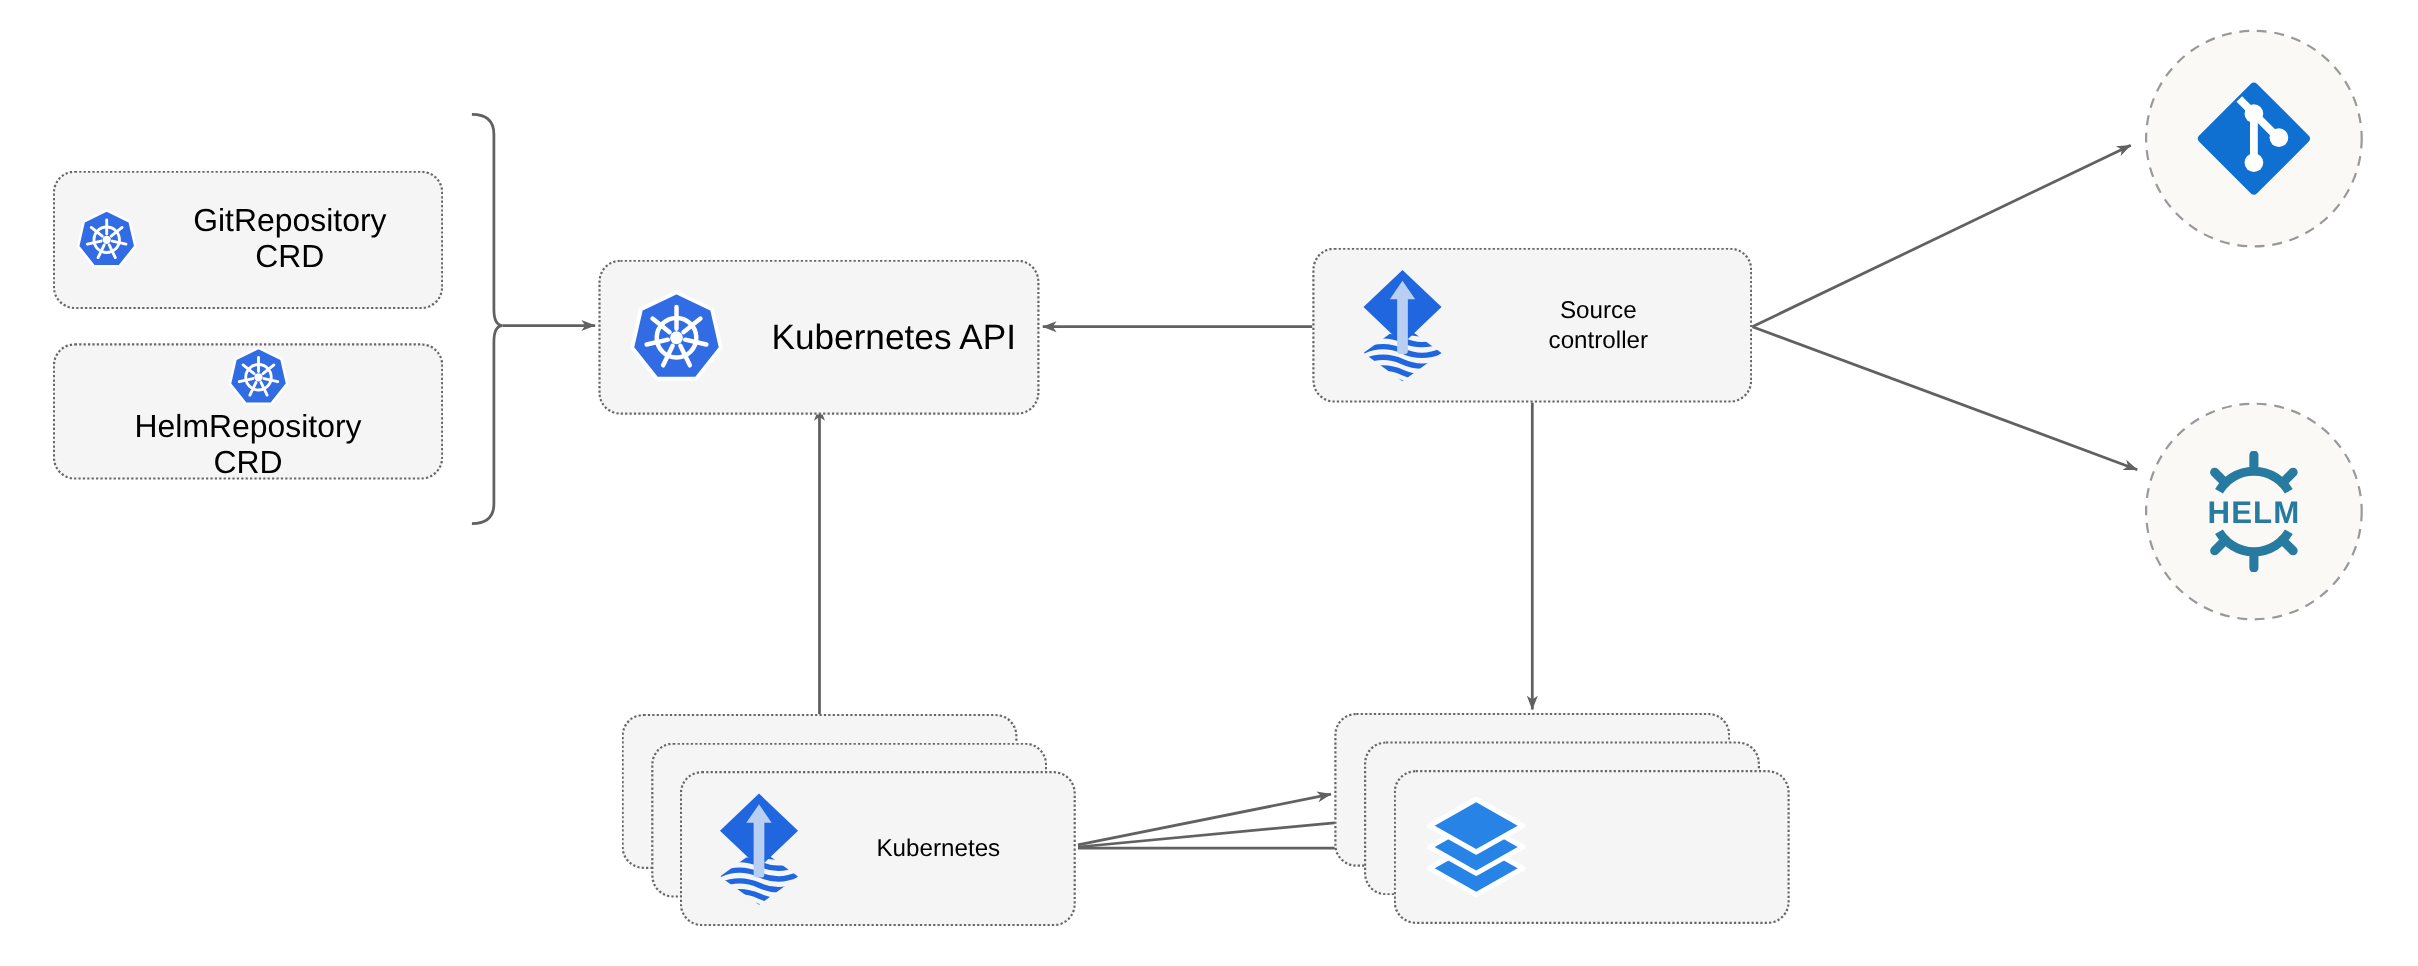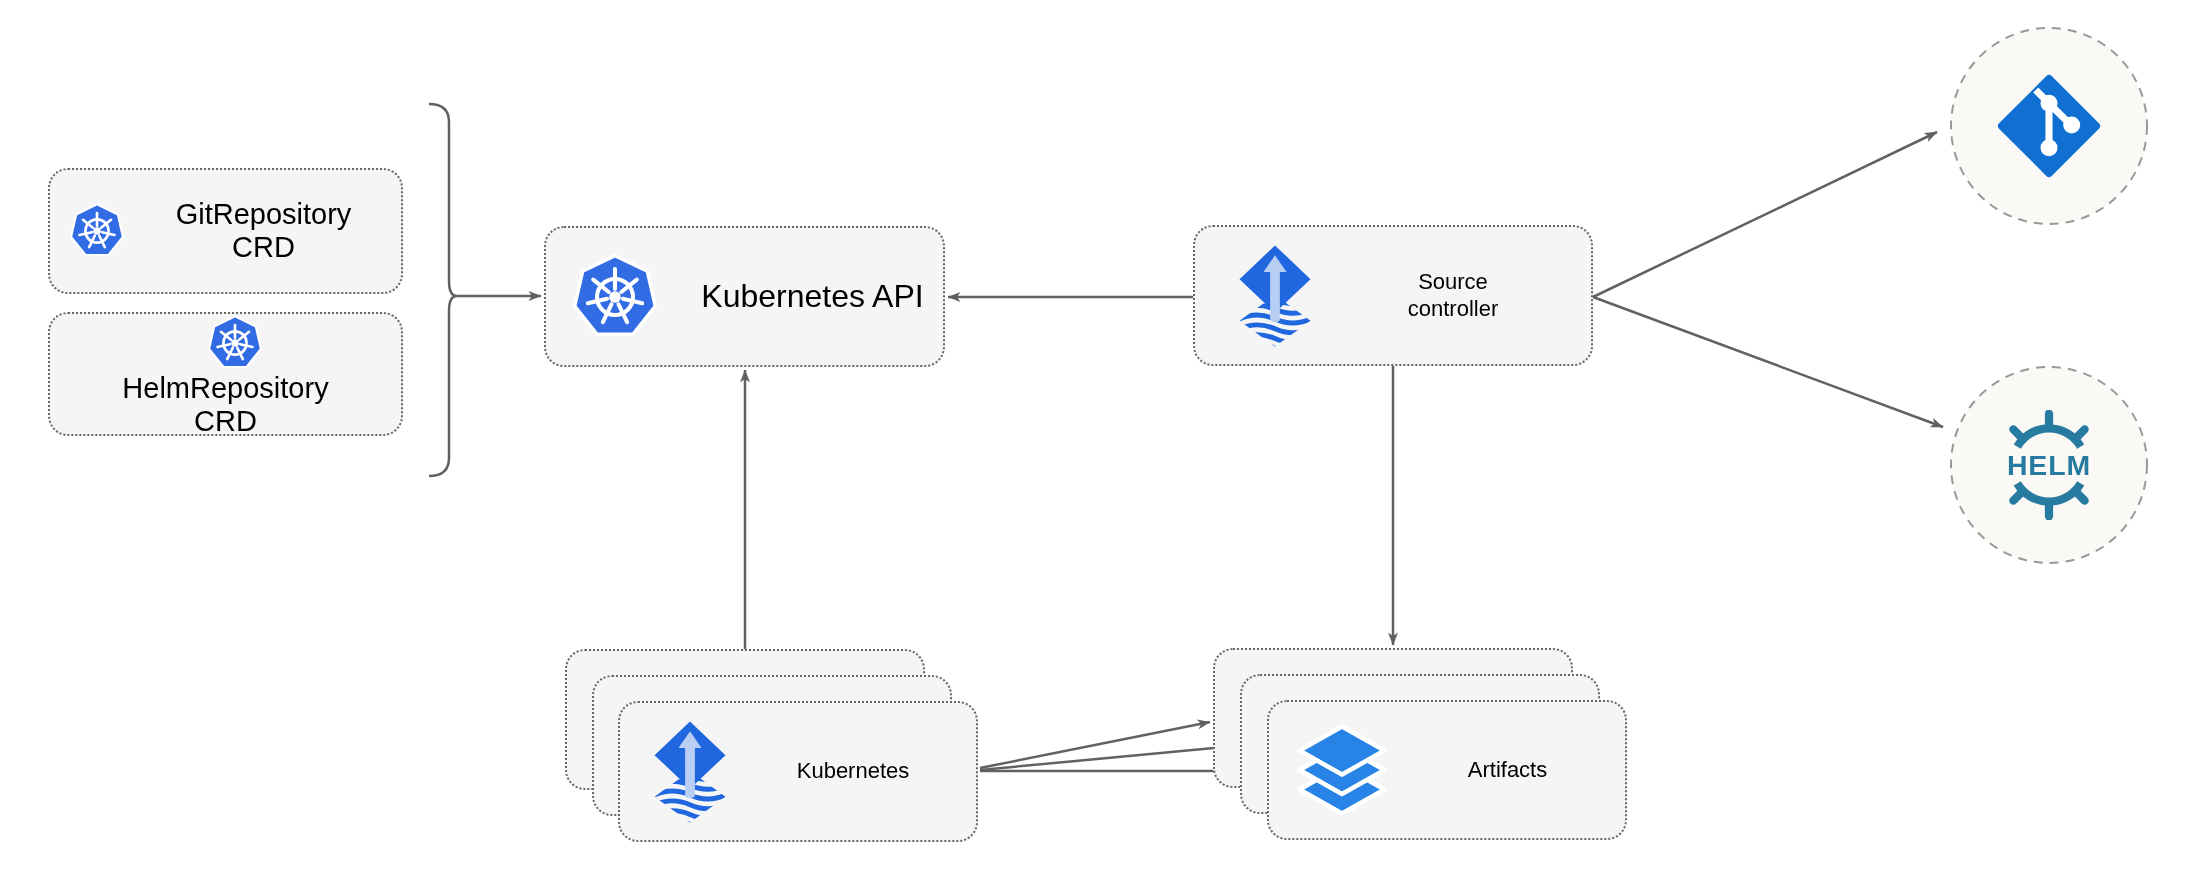--- a/index.html
+++ b/index.html
@@ -138,37 +138,37 @@
     <path class="edge" marker-end="url(#ah)" d="M1193,297 L948,297"></path>
     <path class="edge" marker-end="url(#ah)" d="M745,649 L745,370"></path>
     <path class="edge" marker-end="url(#ah)" d="M1393,366 L1393,645"></path>
     <path class="edge" marker-end="url(#ah)" d="M1593,297 L1937,132"></path>
     <path class="edge" marker-end="url(#ah)" d="M1593,297 L1943,427"></path>
     <path class="edge" marker-end="url(#ah)" d="M980,768 L1210,722"></path>
     <path class="edge" marker-end="url(#ah)" d="M980,770 L1235,746"></path>
     <path class="edge" marker-end="url(#ah)" d="M980,771 L1260,771"></path>
   </svg>
 
-  <div class="node crd" style="left:48px;top:168px;width:355px;height:126px;">
+  <div class="node crd" style="left:48px;top:155px;width:355px;height:126px;">
     <svg class="icon" width="58" height="58" style="margin-left:18px">
         <use href="#sym-k8s"></use>
       </svg>
     <div class="node-label">GitRepository
 CRD</div>
   </div>
 
   <div class="node crd" style="left:48px;top:312px;width:355px;height:124px;flex-direction:column;">
     <svg class="icon" width="58" height="58" style="margin-left:18px">
         <use href="#sym-k8s"></use>
       </svg>
     <div class="node-label">HelmRepository
 CRD</div>
   </div>
 
-  <div class="node" style="left:544px;top:226px;width:401px;height:141px;padding:0 10px 0 24px;gap:32px;">
+  <div class="node" style="left:544px;top:236px;width:401px;height:141px;padding:0 10px 0 24px;gap:32px;">
     <svg class="icon" width="90" height="90">
         <use href="#sym-k8s"></use>
       </svg>
     <div class="node-label big-label">Kubernetes API</div>
   </div>
 
   <div class="node" style="left:1193px;top:225px;width:400px;height:141px;padding-left:40px;">
     <svg class="icon" width="80" height="110">
         <use href="#sym-flux"></use>
       </svg>
@@ -184,21 +184,20 @@
       </svg>
     <div class="node-label">Kubernetes</div>
   </div>
 
   <div class="node" style="left:1213px;top:648px;width:360px;height:140px;"></div>
   <div class="node" style="left:1240px;top:674px;width:360px;height:140px;"></div>
   <div class="node" style="left:1267px;top:700px;width:360px;height:140px;padding-left:25px;">
     <svg class="icon" width="96" height="96">
         <use href="#sym-layers"></use>
       </svg>
-    <div class="node-label">Artifacts</div>
   </div>
 
   <svg class="endpoint" style="left:1949px;top:26px;" width="200" height="200">
     <circle class="endpoint-circle" cx="100" cy="100" r="98"></circle>
     <use href="#sym-git" x="48" y="48" width="104" height="104"></use>
   </svg>
 
   <svg class="endpoint" style="left:1949px;top:365px;" width="200" height="200">
     <circle class="endpoint-circle" cx="100" cy="100" r="98"></circle>
     <use href="#sym-helm" x="45" y="45" width="110" height="110"></use>

